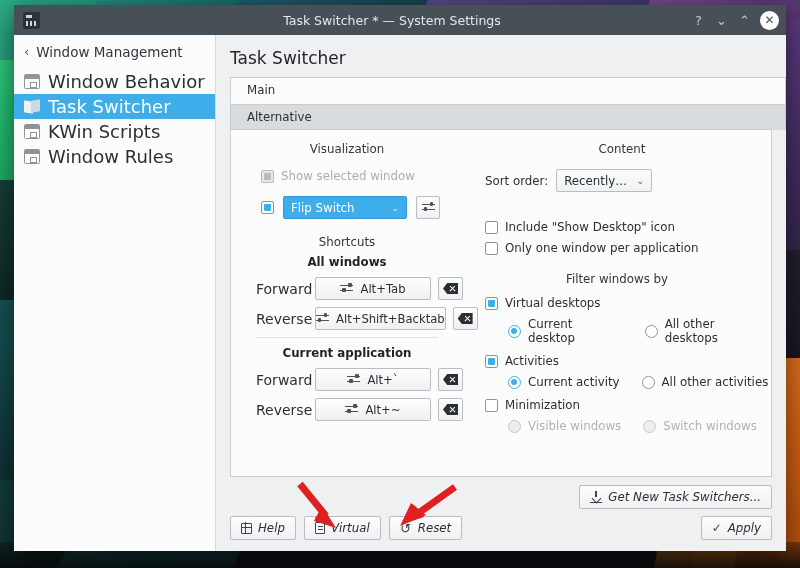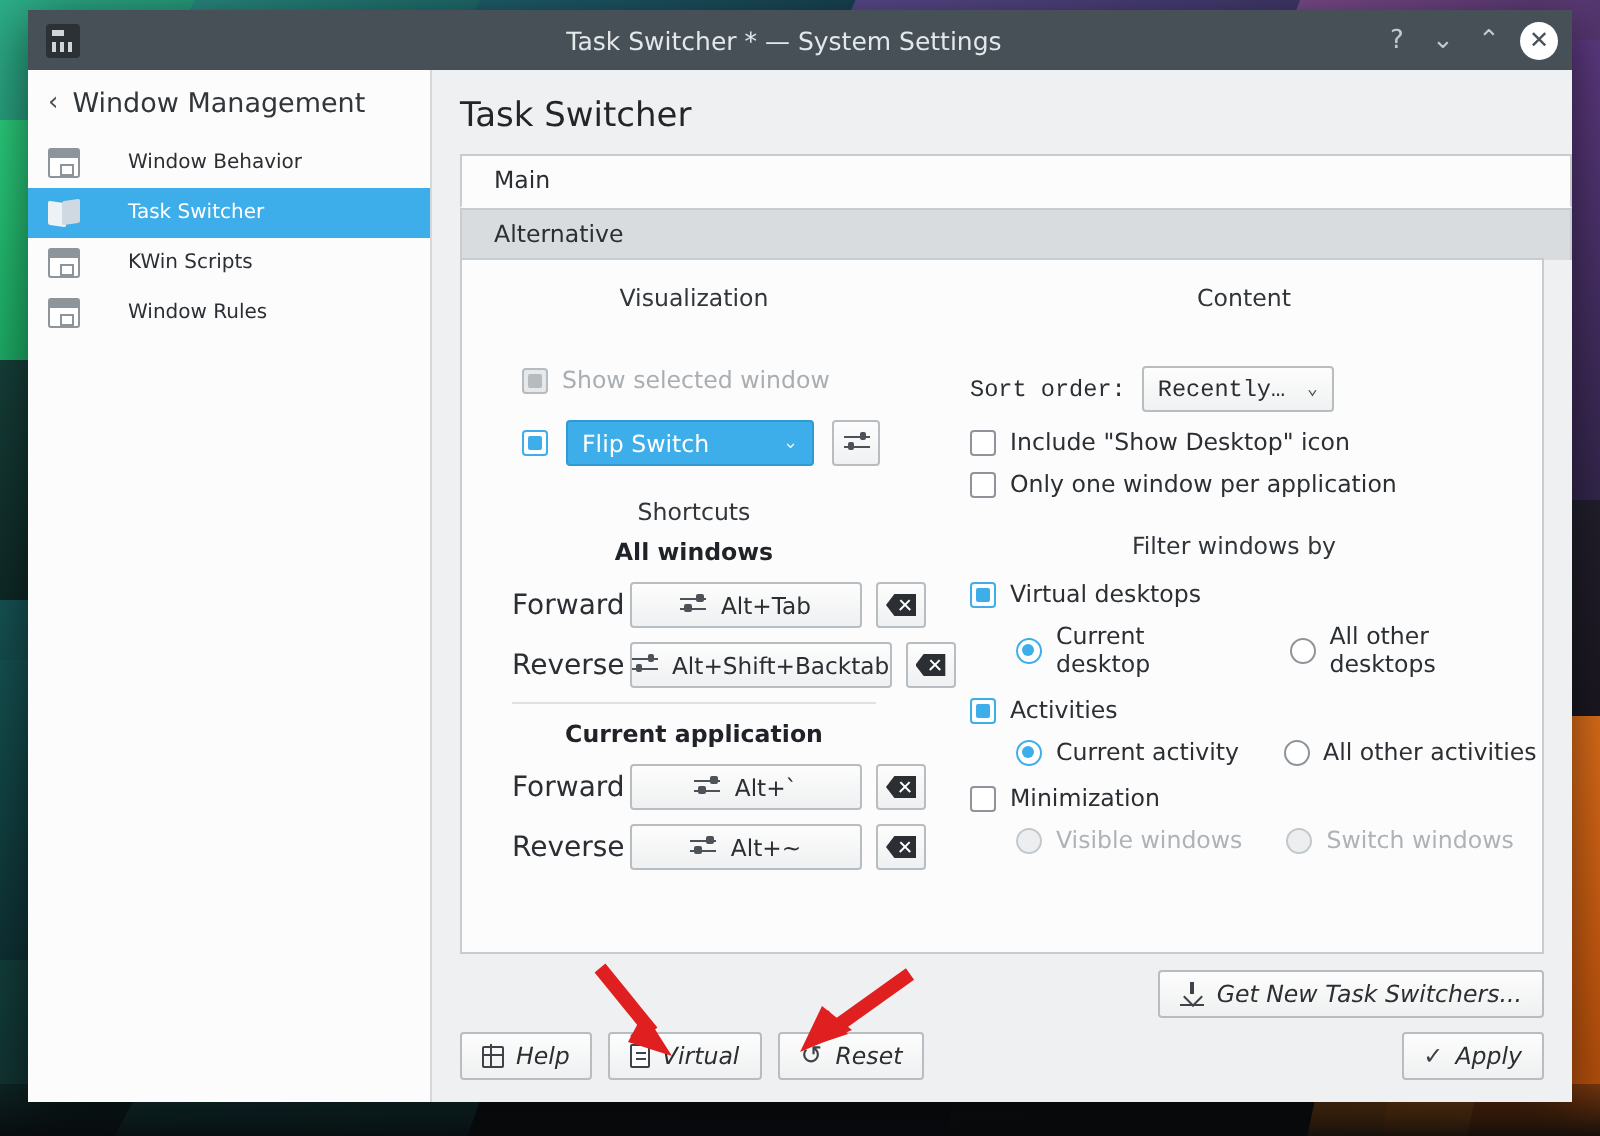--- a/index.html
+++ b/index.html
@@ -89,22 +89,22 @@
     display: flex; flex-direction: column; flex: 0 0 202px;
   }
   #sb-header {
     height: 33px; display: flex; align-items: center; gap: 7px; padding: 0 10px;
     font-size: 13.5px; color: #31363b; flex: 0 0 33px;
     cursor: pointer;
   }
   #sb-header .chev { font-size: 13px; color: #4d5258; }
   #sb-list { padding-top: 1px; }
   .sb-item {
-    height: 25px; display: flex; align-items: center; gap: 24px; padding-left: 10px;
-    font-size: 10px; color: #2b2f33; cursor: pointer;
+    height: 25px; display: flex; align-items: center; gap: 8px; padding-left: 10px;
+    font-size: 18px; color: #2b2f33; cursor: pointer; text-align: right;
   }
   .sb-item.active { background: #3daee9; color: #fff; }
   .sb-ico { width: 16px; height: 15px; flex: 0 0 16px; position: relative; }
   
   .ico-win { border: 1.4px solid #8d949a; background: #fff; border-radius: 1.5px; }
   .ico-win::before { content:""; position:absolute; left:0; top:0; right:0; height:4px; background:#8d949a; }
   .ico-win::after { content:""; position:absolute; left:4.5px; top:7px; width:5px; height:4px; border:1.2px solid #8d949a; }
   
   .ico-book { }
   .ico-book .b1 { position:absolute; left:0; top:2px; width:9px; height:12px; background:#eef2f5; transform: skewY(8deg); border-radius:1px;}
@@ -124,21 +124,21 @@
   .tab.inactive { background: #d9dcde; border-color: #c8ccd0; }
 
   #panel {
     margin: 0 14px; background: #fcfcfc; border: 1px solid #c8ccd0;
     flex: 1; margin-top: -1px; display: flex; min-height: 0; position: relative;
   }
   .col { padding-top: 12px; }
   #col-left { width: 232px; flex: 0 0 232px; }
   #col-right { flex: 1; padding-left: 10px; }
 
-  .section-title { text-align: center; font-size: 11.8px; color: #31363b; margin-bottom: 27px; }
+  .section-title { text-align: center; font-size: 11.8px; color: #31363b; margin-bottom: 13px; }
   .sub-title { text-align: center; font-size: 11.8px; color: #1f2226; font-weight: bold; margin: 6px 0 8px; }
 
   
   .cb { width: 13px; height: 13px; border: 1.4px solid #8e9499; background: #fff;
         border-radius: 2px; flex: 0 0 13px; position: relative; cursor: pointer; }
   .cb.checked { border-color: #3daee9; }
   .cb.checked::after { content:""; position:absolute; left:2px; top:2px; right:2px; bottom:2px; background:#3daee9; border-radius:1px; }
   .cb.disabled { border-color: #b6bbbf; background:#e6e8ea; cursor: default; }
   .cb.disabled::after { content:""; position:absolute; left:2px; top:2px; right:2px; bottom:2px; background:#b6bbbf; border-radius:1px; }
   .rd { width: 13px; height: 13px; border: 1.4px solid #8e9499; background:#fff; border-radius: 50%;
@@ -194,21 +194,21 @@
   .g-backspace::before, .g-backspace::after {
     content:""; position:absolute; left:6px; top:5px; width:7px; height:1.4px; background:#fff;
   }
   .g-backspace::before { transform: rotate(45deg); }
   .g-backspace::after { transform: rotate(-45deg); }
 
   .divider { height: 1px; background: #dfe2e4; margin: 6px 25px 8px; }
 
   
   .r-wrap { padding-left: 8px; }
-  .sortrow { display: flex; align-items: center; gap: 8px; margin-bottom: 8px; padding-left: 4px; font-family: Liberation Mono, monospace; }
+  .sortrow { display: flex; align-items: center; gap: 8px; margin-bottom: 28px; padding-left: 4px; }
   .sortrow .lbl { font-size: 11.8px; color: #2b2f33; }
   .chk-line { display: flex; align-items: center; gap: 7px; margin-bottom: 7px; padding-left: 4px;
               font-size: 11.8px; color: #2b2f33; }
   .indent { padding-left: 27px; display: flex; align-items: center; gap: 22px; margin: 6px 0 9px; }
   .radio-item { display: flex; align-items: center; gap: 7px; font-size: 11.8px; color: #2b2f33; cursor: pointer; }
   .radio-item.dim { color: #aeb3b7; cursor: default; }
 
   
   #getnew-wrap { display: flex; justify-content: flex-end; padding: 8px 14px 0; }
   #btnbar { display: flex; align-items: center; padding: 7px 14px 11px; gap: 8px; }

